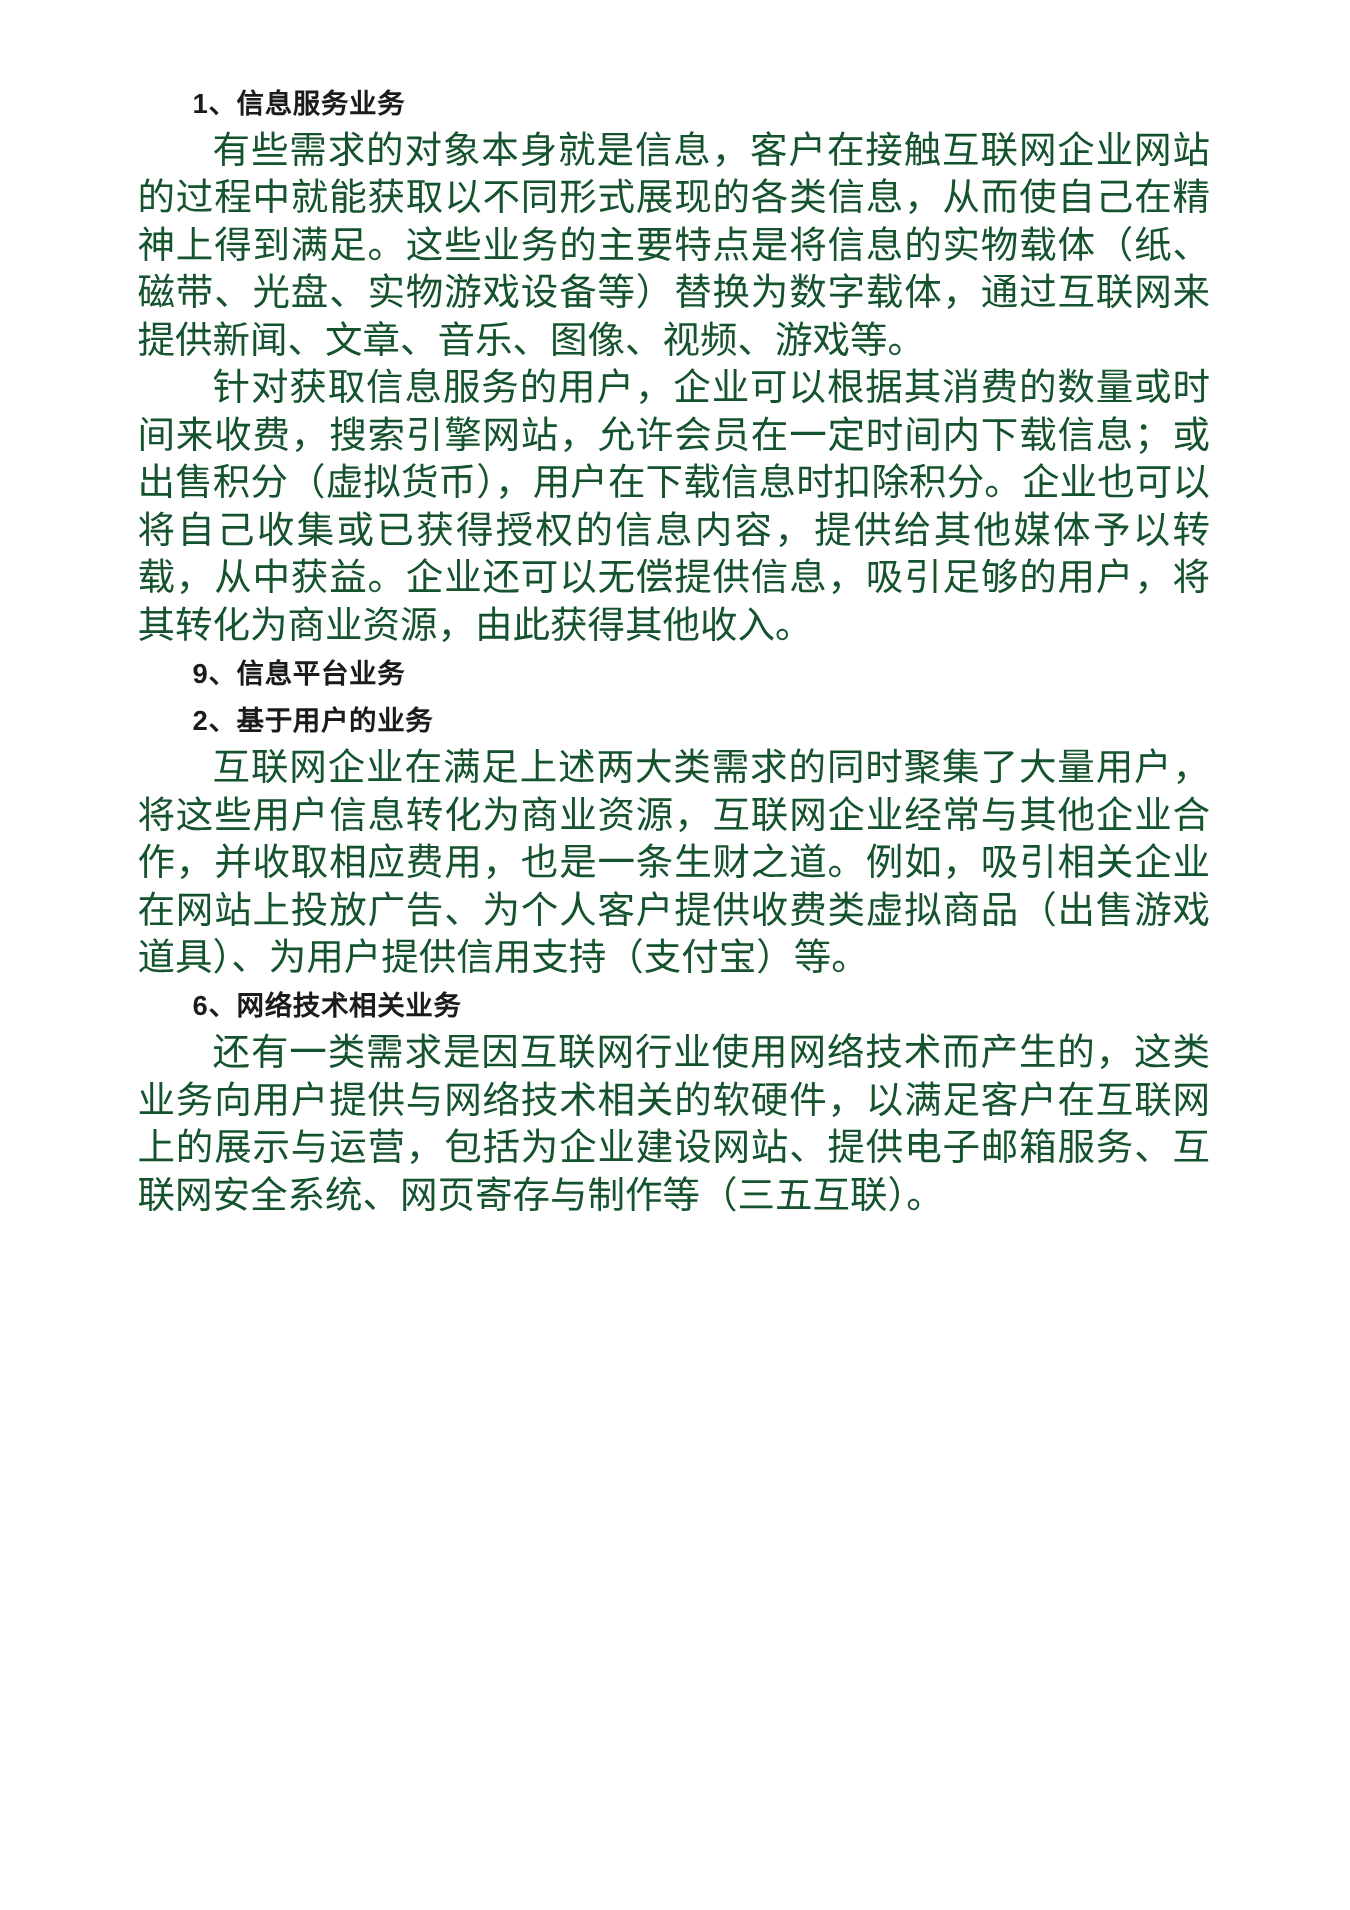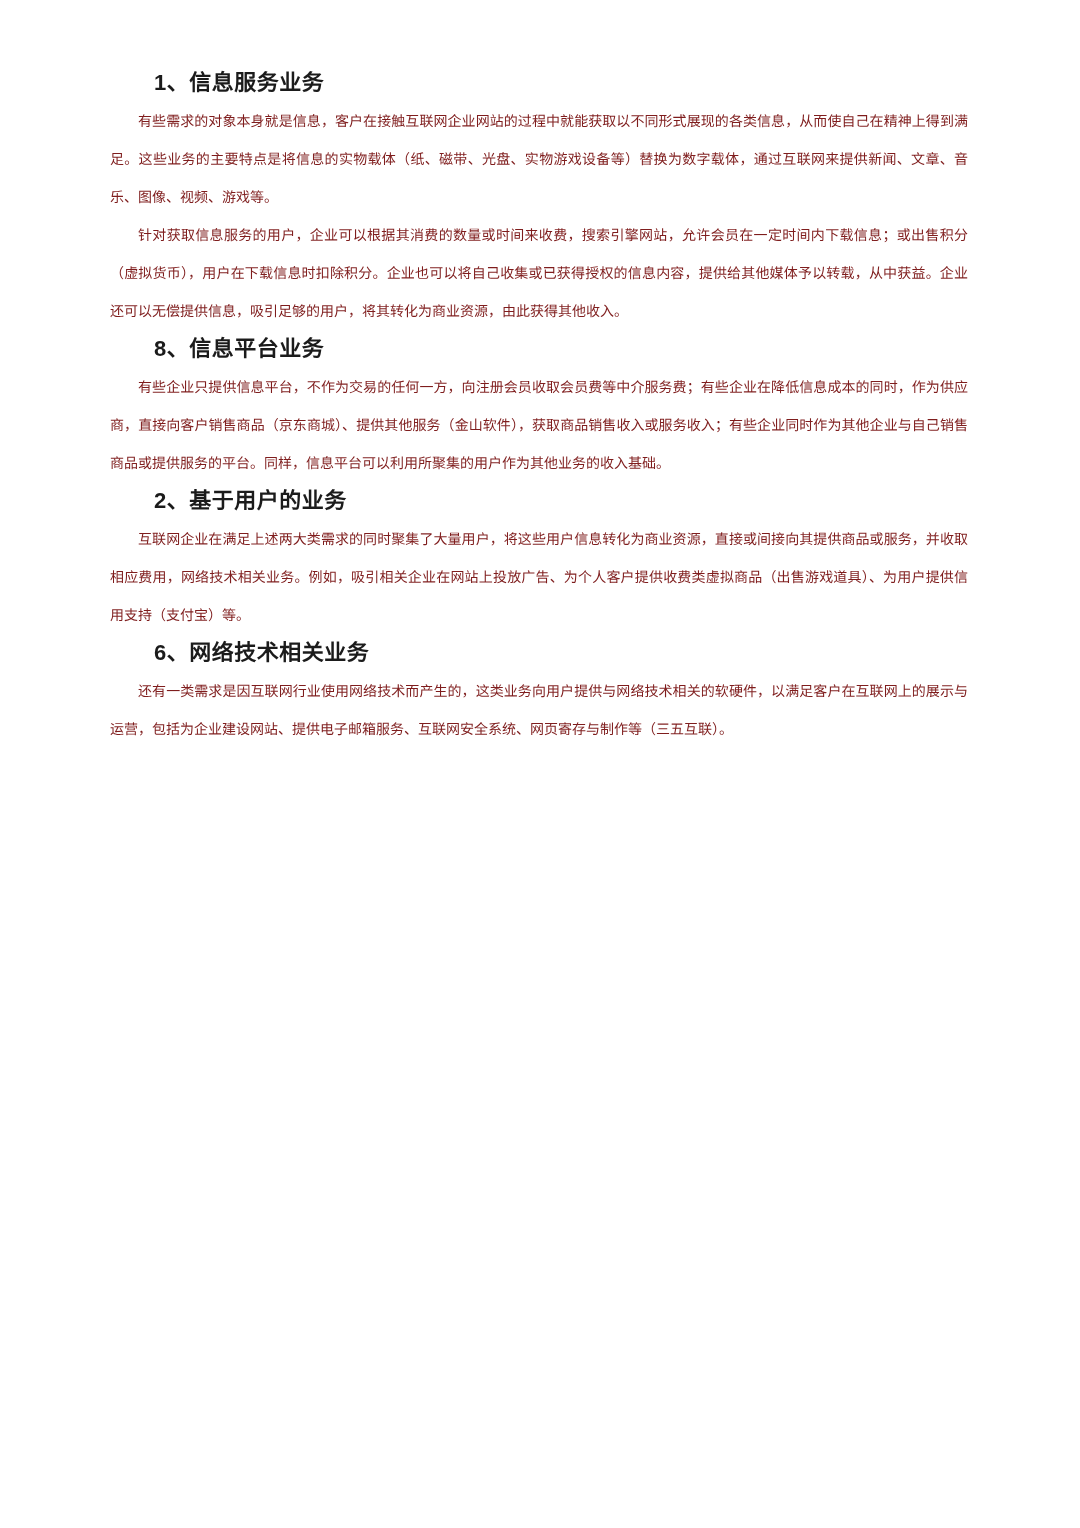--- a/index.html
+++ b/index.html
@@ -27,49 +27,48 @@
     margin: 0;
     font-size: 22px;
     line-height: 38px;
     font-weight: 700;
     color: #1b1b1b;
     text-indent: 2em;
     letter-spacing: 0.5px;
   }
   .paragraph {
     margin: 0;
-    font-size: 14px;
+    font-size: 30px;
     line-height: 38px;
     font-weight: 400;
-    color: #7f1d1d;
+    color: #14532d;
     text-indent: 2em;
     text-align: justify;
     text-justify: inter-ideograph;
     letter-spacing: 0;
   }
 </style>
 </head>
 <body>
 
 <div class="page">
 
   <section class="section">
     <h2 class="section-heading">1、信息服务业务</h2>
     <p class="paragraph">有些需求的对象本身就是信息，客户在接触互联网企业网站的过程中就能获取以不同形式展现的各类信息，从而使自己在精神上得到满足。这些业务的主要特点是将信息的实物载体（纸、磁带、光盘、实物游戏设备等）替换为数字载体，通过互联网来提供新闻、文章、音乐、图像、视频、游戏等。</p>
     <p class="paragraph">针对获取信息服务的用户，企业可以根据其消费的数量或时间来收费，搜索引擎网站，允许会员在一定时间内下载信息；或出售积分（虚拟货币），用户在下载信息时扣除积分。企业也可以将自己收集或已获得授权的信息内容，提供给其他媒体予以转载，从中获益。企业还可以无偿提供信息，吸引足够的用户，将其转化为商业资源，由此获得其他收入。</p>
   </section>
 
   <section class="section">
-    <h2 class="section-heading">8、信息平台业务</h2>
-    <p class="paragraph">有些企业只提供信息平台，不作为交易的任何一方，向注册会员收取会员费等中介服务费；有些企业在降低信息成本的同时，作为供应商，直接向客户销售商品（京东商城）、提供其他服务（金山软件），获取商品销售收入或服务收入；有些企业同时作为其他企业与自己销售商品或提供服务的平台。同样，信息平台可以利用所聚集的用户作为其他业务的收入基础。</p>
+    <h2 class="section-heading">9、信息平台业务</h2>
   </section>
 
   <section class="section">
     <h2 class="section-heading">2、基于用户的业务</h2>
-    <p class="paragraph">互联网企业在满足上述两大类需求的同时聚集了大量用户，将这些用户信息转化为商业资源，直接或间接向其提供商品或服务，并收取相应费用，网络技术相关业务。例如，吸引相关企业在网站上投放广告、为个人客户提供收费类虚拟商品（出售游戏道具）、为用户提供信用支持（支付宝）等。</p>
+    <p class="paragraph">互联网企业在满足上述两大类需求的同时聚集了大量用户，将这些用户信息转化为商业资源，互联网企业经常与其他企业合作，并收取相应费用，也是一条生财之道。例如，吸引相关企业在网站上投放广告、为个人客户提供收费类虚拟商品（出售游戏道具）、为用户提供信用支持（支付宝）等。</p>
   </section>
 
   <section class="section">
     <h2 class="section-heading">6、网络技术相关业务</h2>
     <p class="paragraph">还有一类需求是因互联网行业使用网络技术而产生的，这类业务向用户提供与网络技术相关的软硬件，以满足客户在互联网上的展示与运营，包括为企业建设网站、提供电子邮箱服务、互联网安全系统、网页寄存与制作等（三五互联）。</p>
   </section>
 
 </div>
 
 </body></html>

